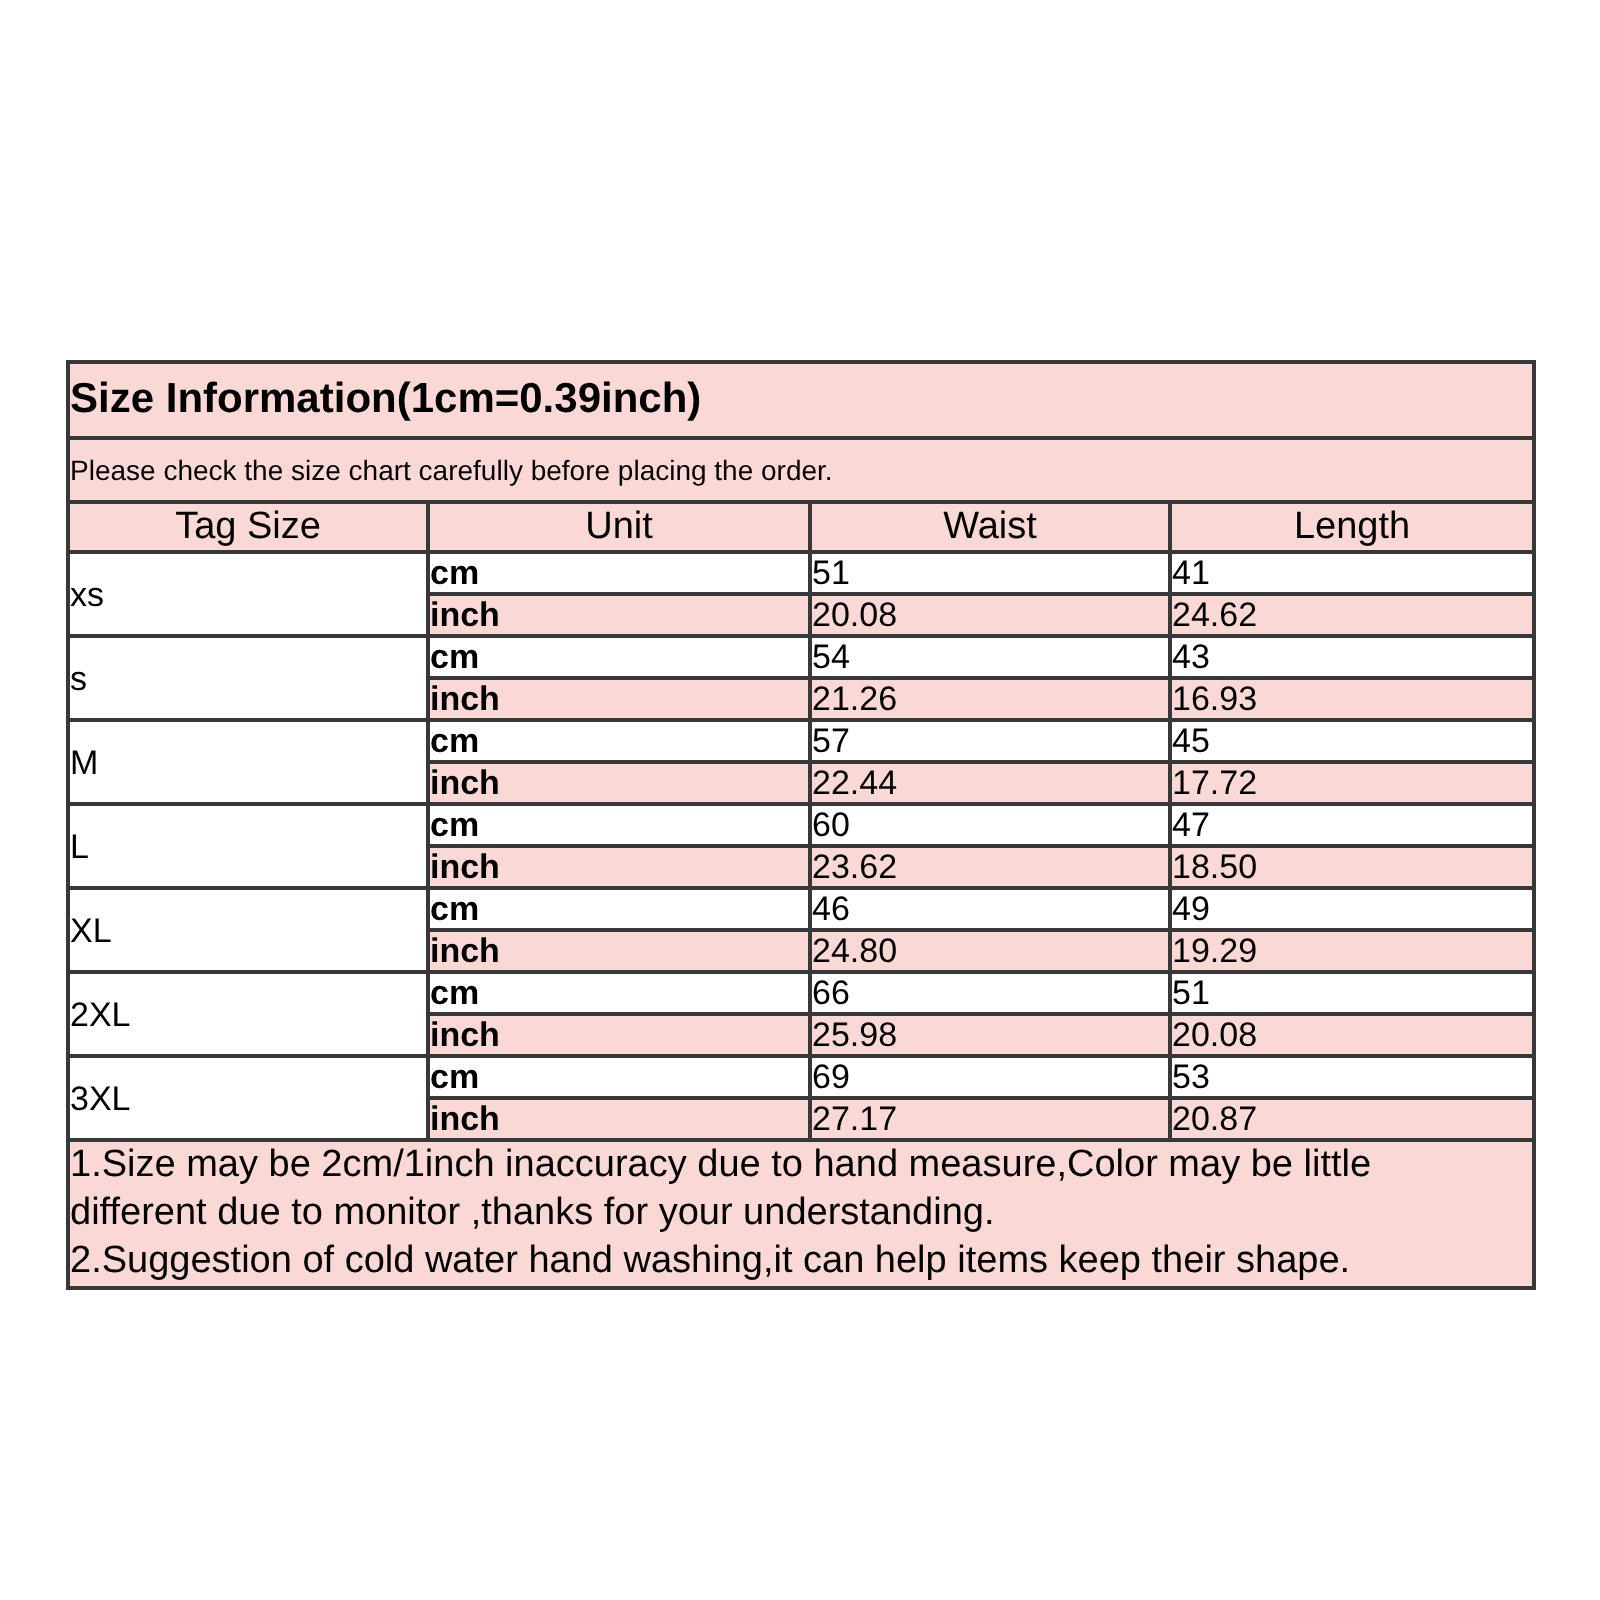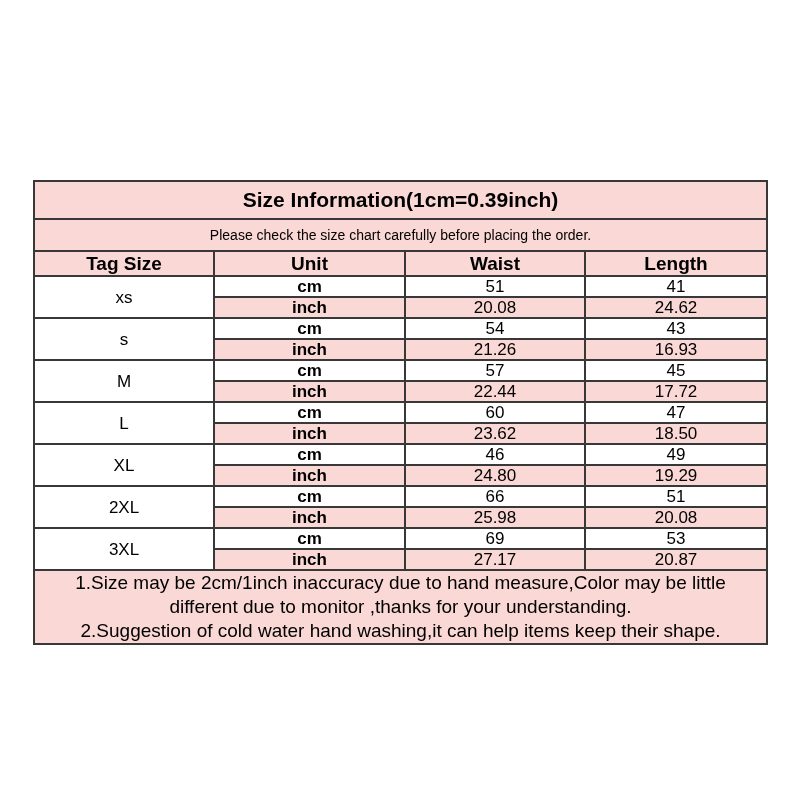--- a/index.html
+++ b/index.html
@@ -14,31 +14,31 @@
     width:800px;height:800px;background:var(--bg);
     font-family:"Liberation Sans", sans-serif;color:var(--text);
     position:relative;overflow:hidden;
   }
   .chart-wrap{position:absolute;left:33px;top:180px;}
   table.size-chart{
     width:733px;border-collapse:collapse;table-layout:fixed;
   }
   table.size-chart td, table.size-chart th{
     border:2px solid var(--border);
-    text-align:center;vertical-align:middle;padding:0;
+    vertical-align:middle;padding:0;
     overflow:hidden;white-space:nowrap;
   }
   .title-cell{
     background:var(--pink);font-weight:bold;font-size:21px;height:36px;
   }
   .subtitle-cell{
     background:var(--pink);font-size:14px;height:30px;
   }
   th.col-head{
-    background:var(--pink);font-weight:bold;font-size:19px;height:23px;
+    background:var(--pink);font-weight:normal;font-size:19px;height:23px;
   }
   tr.row-cm td, tr.row-inch td{
     font-size:17px;height:19px;line-height:19px;
   }
   tr.row-cm td{background:#ffffff;}
   tr.row-inch td{background:var(--pink);}
   tr.row-cm td:not(.size-cell){
     border-bottom:1px solid var(--divider);
   }
   td.size-cell{

